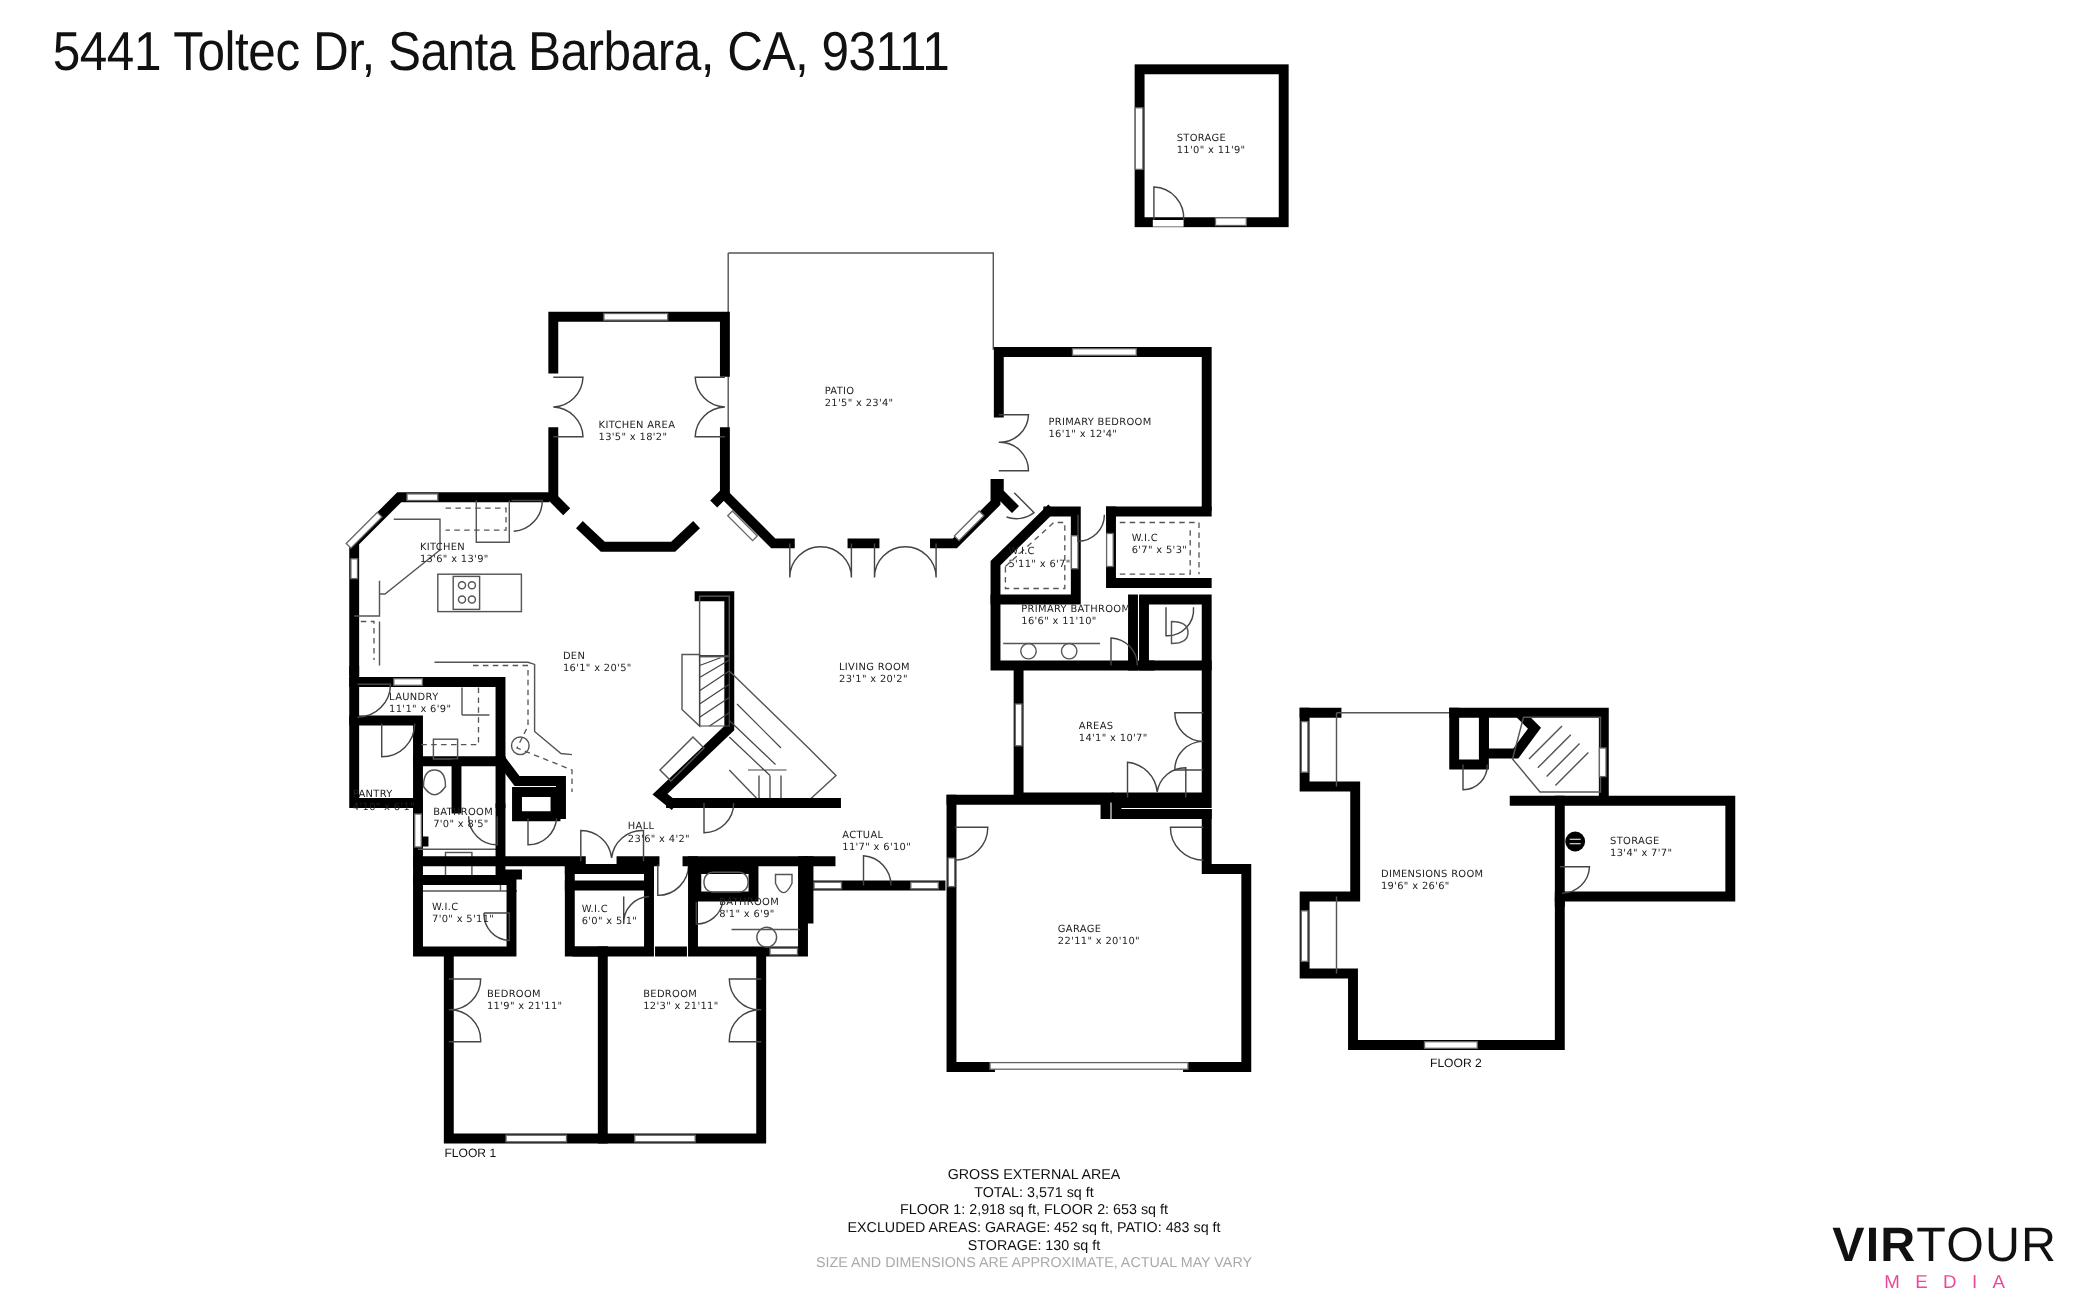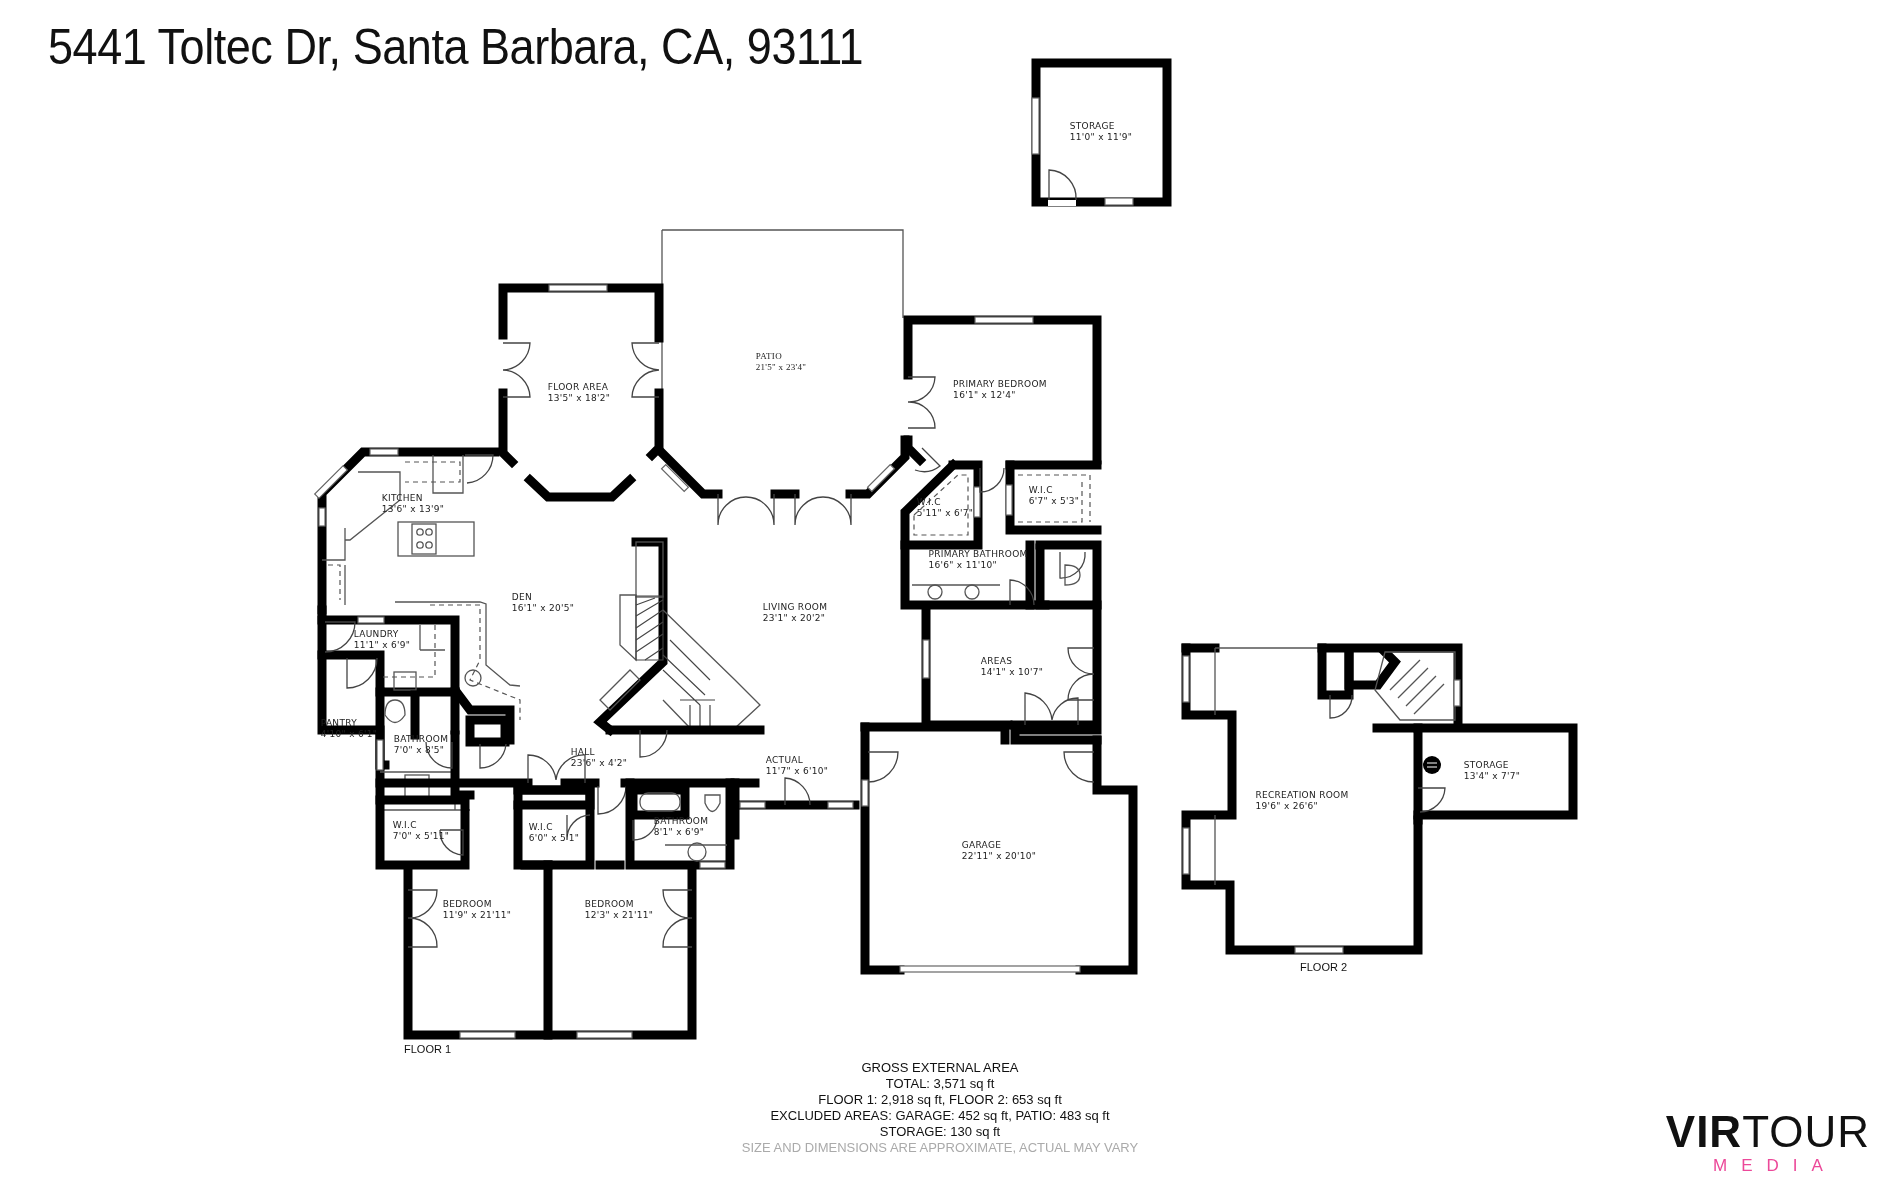--- a/index.html
+++ b/index.html
@@ -226,24 +226,24 @@
     <rect x="1454" y="680" width="6" height="26" class="win"></rect>
     <path d="M1377,728 L1418,728 L1418,820" class="wall"></path>
     <path d="M1418,728 L1573,728 L1573,815 L1418,815" class="wall"></path>
     <path d="M1418,788 L1445,788 A25,25 0 0 1 1420,812" class="door"></path>
     <circle cx="1432" cy="765" r="9" fill="#000"></circle>
     <path d="M1427,763 L1437,763 M1427,767 L1437,767" stroke="#fff" stroke-width="1"></path>
   </g>
 </svg>
 
 <div class="room" style="left:579px;top:393px;">
-  <span class="nm">FLOOR AREA</span>
+  <span class="nm">KITCHEN AREA</span>
   <span class="dm">13'5" x 18'2"</span>
 </div>
-<div class="room" style="left:781px;top:362px;font-family:Liberation Serif, serif;">
+<div class="room" style="left:781px;top:362px;">
   <span class="nm">PATIO</span>
   <span class="dm">21'5" x 23'4"</span>
 </div>
 <div class="room" style="left:1000px;top:390px;">
   <span class="nm">PRIMARY BEDROOM</span>
   <span class="dm">16'1" x 12'4"</span>
 </div>
 <div class="room" style="left:413px;top:504px;">
   <span class="nm">KITCHEN</span>
   <span class="dm">13'6" x 13'9"</span>
@@ -311,21 +311,21 @@
 <div class="room" style="left:477px;top:910px;">
   <span class="nm">BEDROOM</span>
   <span class="dm">11'9" x 21'11"</span>
 </div>
 <div class="room" style="left:619px;top:910px;">
   <span class="nm">BEDROOM</span>
   <span class="dm">12'3" x 21'11"</span>
 </div>
 
 <div class="room" style="left:1302px;top:801px;">
-  <span class="nm">RECREATION ROOM</span>
+  <span class="nm">DIMENSIONS ROOM</span>
   <span class="dm">19'6" x 26'6"</span>
 </div>
 <div class="room" style="left:1492px;top:771px;">
   <span class="nm">STORAGE</span>
   <span class="dm">13'4" x 7'7"</span>
 </div>
 <div class="room" style="left:1101px;top:132px;">
   <span class="nm">STORAGE</span>
   <span class="dm">11'0" x 11'9"</span>
 </div>

